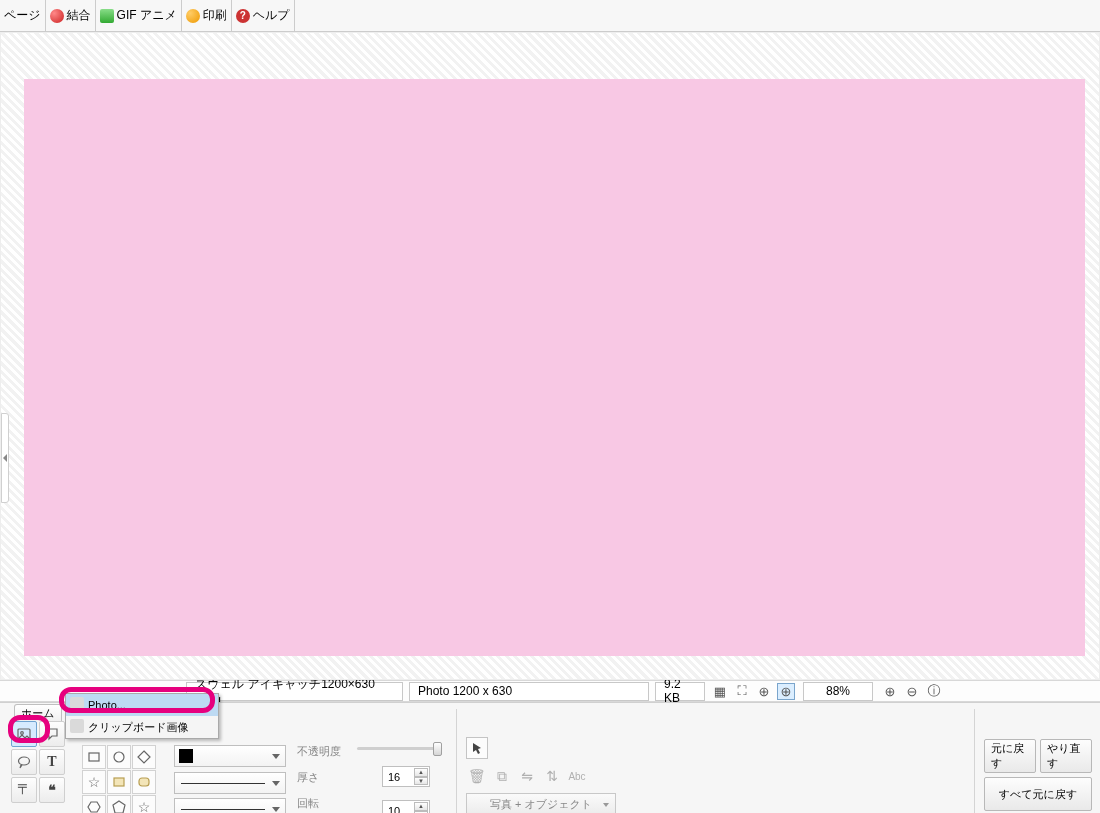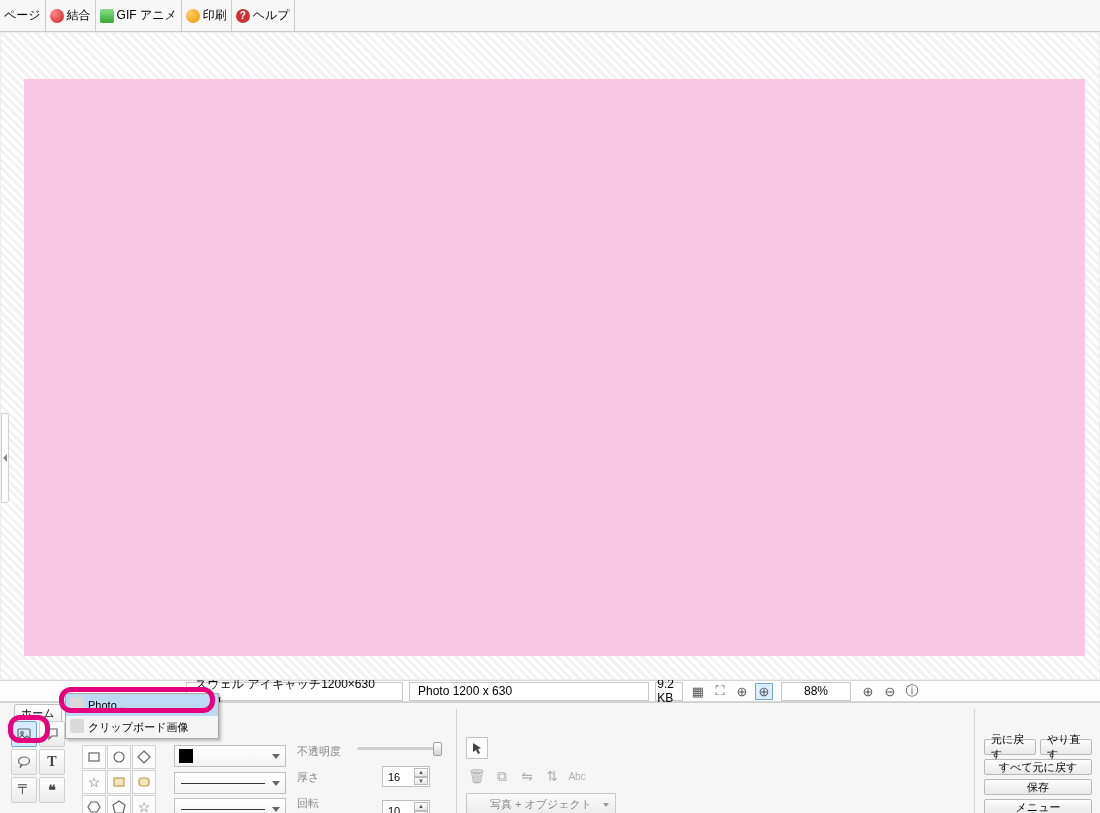--- a/index.html
+++ b/index.html
@@ -18,21 +18,21 @@
 .canvas-wrap{position:relative;height:648px;background:repeating-linear-gradient(45deg,#f2f2f2 0 3px,#ffffff 3px 6px);border:1px solid #eee;margin:0;overflow:hidden}
 .left-handle{position:absolute;left:0;top:380px;width:8px;height:90px;border:1px solid #d0d0d0;background:#fff;border-radius:0 3px 3px 0;display:flex;align-items:center;justify-content:center;cursor:pointer}
 .left-handle::after{content:"";border-top:4px solid transparent;border-bottom:4px solid transparent;border-right:4px solid #888}
 .canvas{position:absolute;left:23px;top:46px;right:14px;height:577px;background:#f8c8e4}
 
 
 .mid-status{height:22px;display:flex;align-items:center;border-top:1px solid #d8d8d8;border-bottom:1px solid #d8d8d8;background:#fdfdfd;padding-left:186px}
 .status-box{height:19px;border:1px solid #c8c8c8;background:#fff;display:flex;align-items:center;padding:0 8px;margin-right:6px;font-size:12px}
 .sb1{width:217px}
 .sb2{width:240px}
-.sb3{width:28px;justify-content:flex-end}
+.sb3{width:50px;justify-content:flex-end}
 .status-icons{display:flex;align-items:center;gap:4px;margin-left:0}
 .si{width:18px;height:17px;display:flex;align-items:center;justify-content:center;border:1px solid transparent;cursor:pointer;font-size:13px;color:#555}
 .si.sel{border:1px solid #7aa5cc;background:#dbeeff}
 .zoom-box{height:19px;border:1px solid #c8c8c8;background:#fff;padding:0 22px;display:flex;align-items:center;margin:0 4px}
 
 
 .bottom{height:125px;background:#f6f6f6;border-top:1px solid #d0d0d0;position:relative}
 
 .tab-row{position:absolute;left:14px;top:0;height:18px;display:flex;align-items:flex-end}
 .tab{height:17px;padding:0 6px;border:1px solid #bfbfbf;border-bottom:none;background:linear-gradient(#ffffff,#f0f0f0);font-size:11px;display:flex;align-items:center;border-radius:3px 3px 0 0;margin-right:12px;cursor:pointer}
@@ -88,21 +88,21 @@
 .vs2{left:974px}
 
 .arrow-tool{position:absolute;left:466px;top:34px;width:22px;height:22px;border:1px solid #c4c4c4;background:#fcfcfc;display:flex;align-items:center;justify-content:center;cursor:pointer}
 .transform-row{position:absolute;left:466px;top:62px;display:flex;gap:3px}
 .ticon{width:22px;height:22px;border:1px solid transparent;display:flex;align-items:center;justify-content:center;color:#b0b0b0;font-size:14px;cursor:pointer}
 .big-combo{position:absolute;left:466px;top:90px;width:150px;height:22px;border:1px solid #c8c8c8;background:linear-gradient(#fafafa,#ececec);display:flex;align-items:center;justify-content:center;font-size:11px;color:#888;cursor:pointer}
 .big-combo::after{content:"";position:absolute;right:6px;top:9px;border-left:3px solid transparent;border-right:3px solid transparent;border-top:4px solid #999}
 
 .right-buttons{position:absolute;right:8px;top:36px;width:108px;display:flex;flex-direction:column;gap:4px}
 .right-buttons .rrow{display:flex;gap:4px}
-.rbtn{height:16px;border:1px solid #b8b8b8;background:linear-gradient(#fdfdfd,#e9e9e9);display:flex;align-items:center;justify-content:center;font-size:11px;cursor:pointer;border-radius:2px;padding:0 6px}
+.rbtn{height:34px;border:1px solid #b8b8b8;background:linear-gradient(#fdfdfd,#e9e9e9);display:flex;align-items:center;justify-content:center;font-size:11px;cursor:pointer;border-radius:2px;padding:0 6px}
 .rbtn.full{width:100%}
 .rbtn.half{flex:1}
 
 svg.icon{width:14px;height:14px;fill:none;stroke:#666;stroke-width:1.2}
 </style>
 </head>
 <body>
 
 <div class="top-toolbar">
   <div class="tb-item">

